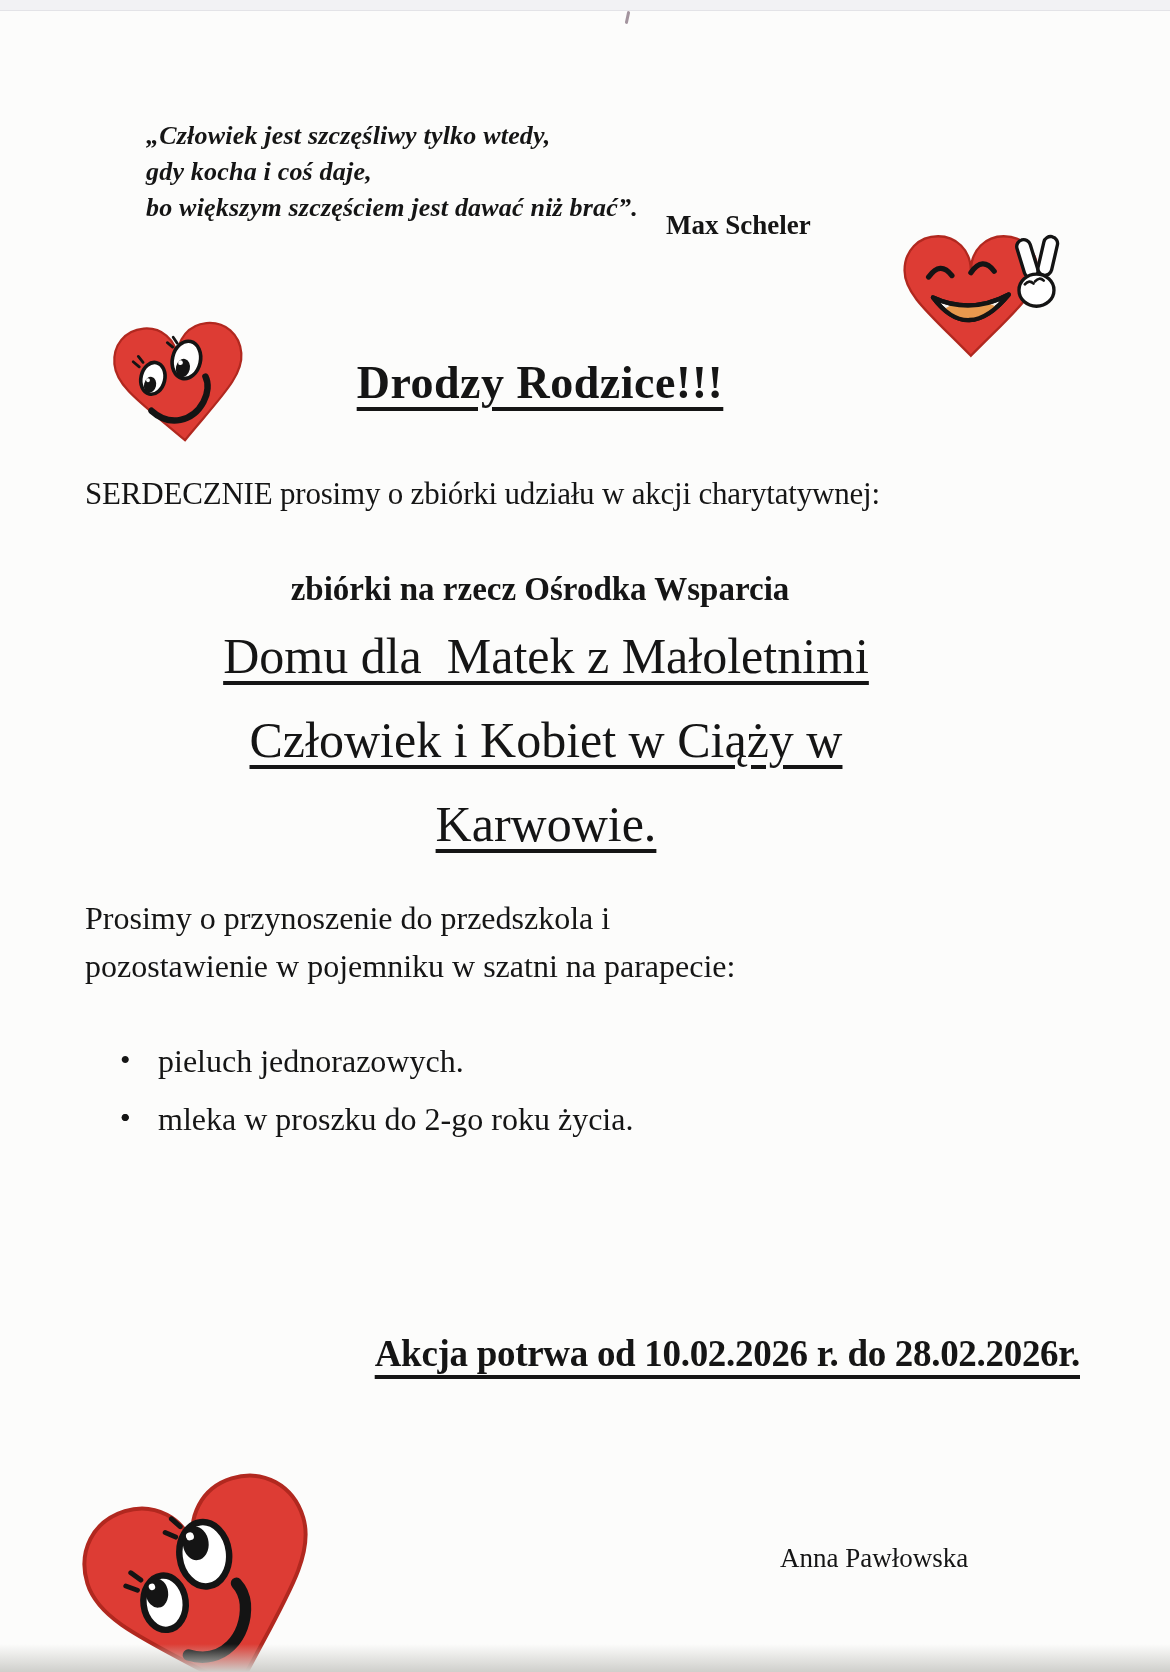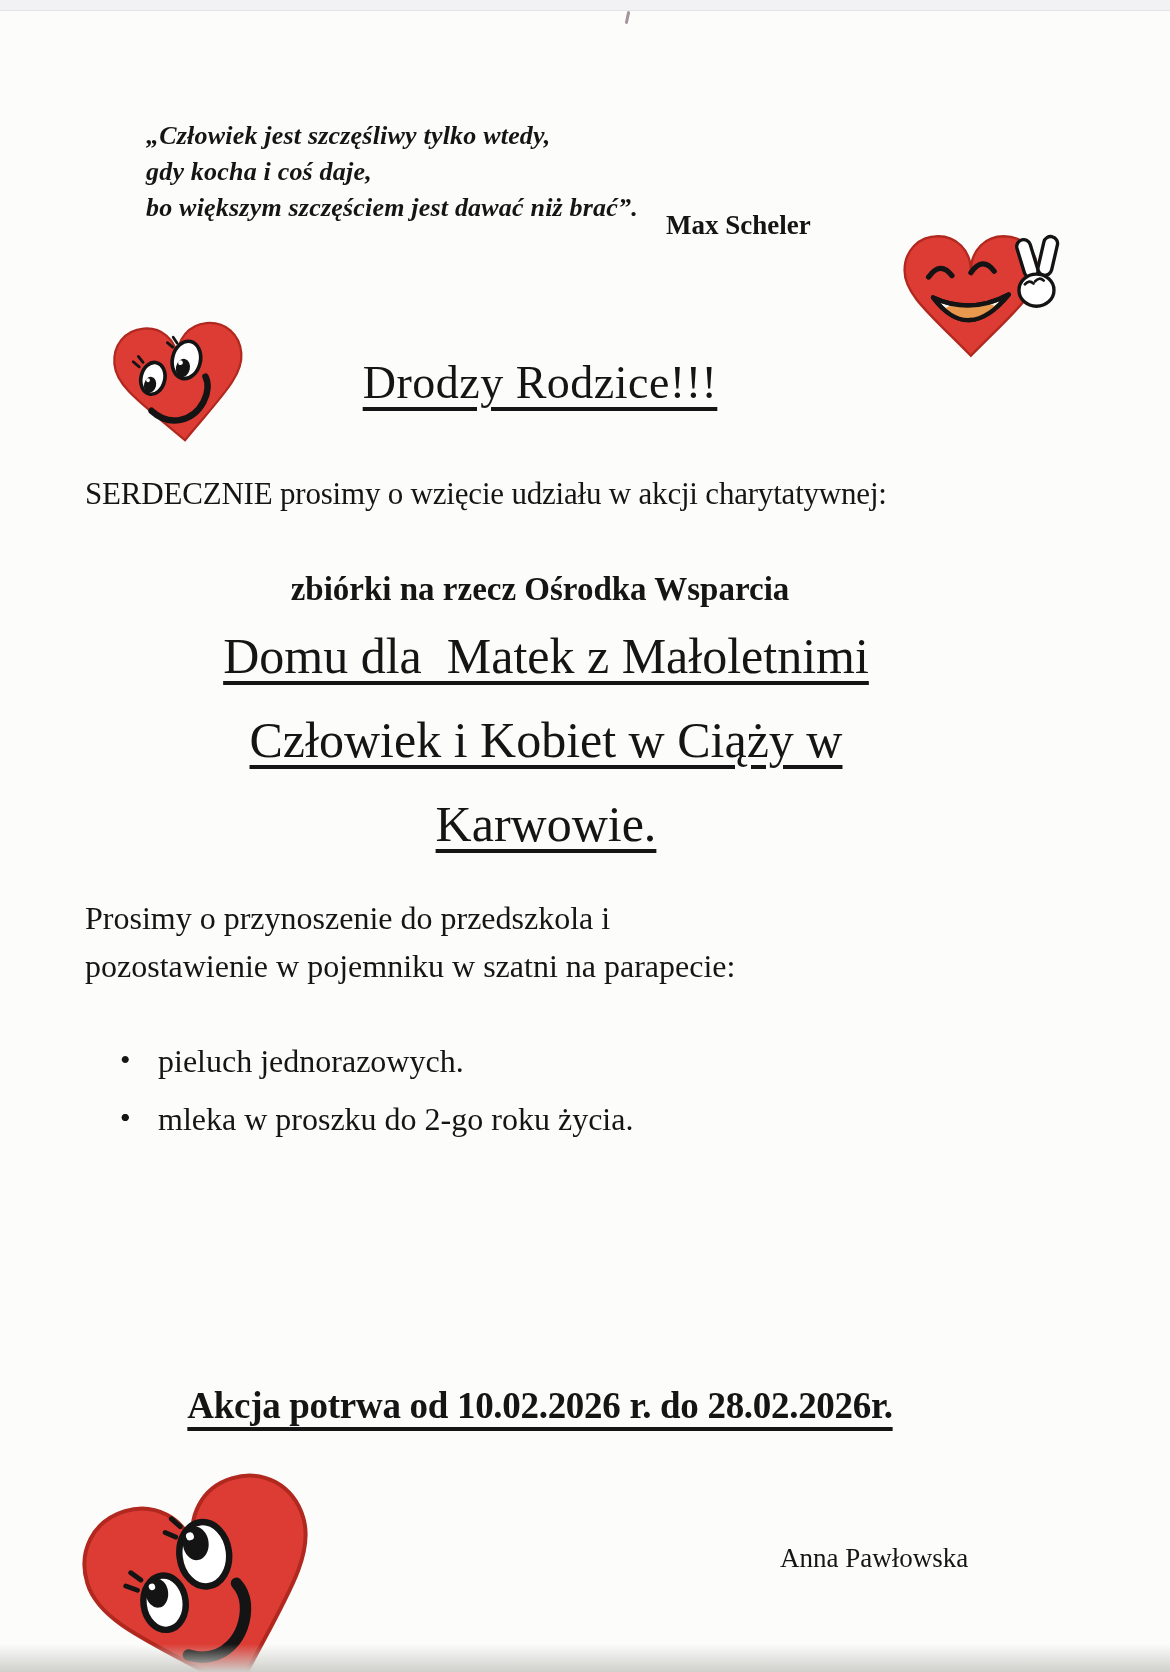--- a/index.html
+++ b/index.html
@@ -28,33 +28,33 @@
   .author{position:absolute;left:666px;top:210px;font-size:27px;font-weight:bold;}
   
   .heart{position:absolute;}
   .heart-top-left{left:110px;top:314px;width:140px;height:138px;transform:rotate(-5deg);}
   .heart-top-right{left:898px;top:226px;width:172px;height:140px;}
   .heart-bottom-left{left:84px;top:1474px;width:248px;height:236px;transform:rotate(-17deg);}
   .heart svg{width:100%;height:100%;overflow:visible;display:block;}
   
   .center-col{position:absolute;left:0;width:1080px;text-align:center;}
   .heading-wrap{top:356px;}
-  .heading{font-size:46px;font-weight:normal;text-decoration:underline;text-decoration-thickness:4px;text-underline-offset:9px;letter-spacing:.5px;}
+  .heading{font-size:46px;font-weight:bold;text-decoration:underline;text-decoration-thickness:4px;text-underline-offset:9px;letter-spacing:.5px;}
   .intro{position:absolute;left:85px;top:476px;font-size:31px;letter-spacing:-0.2px;}
   .subtitle-wrap{top:571px;}
   .subtitle{font-size:33px;font-weight:bold;}
   .title-wrap{top:620px;line-height:73px;}
   .t-line{font-size:50px;white-space:pre;text-decoration:underline;text-decoration-thickness:4px;text-underline-offset:8px;margin-left:12px;}
   .body-text{position:absolute;left:85px;top:894px;font-size:32px;line-height:48px;}
   
   .items{position:absolute;left:120px;top:1038px;list-style:none;width:890px;}
   .items li{font-size:32px;line-height:47px;margin-bottom:11px;padding-left:38px;position:relative;}
   .bullet{position:absolute;left:0;top:-2px;font-size:30px;}
   
-  .dates-wrap{top:1384px;}
+  .dates-wrap{top:1332px;text-align:right;}
   .dates{font-size:37px;font-weight:bold;text-decoration:underline;text-decoration-thickness:3.5px;text-underline-offset:9px;letter-spacing:-0.3px;}
   .signature{position:absolute;left:780px;top:1522px;font-size:27px;margin-top:21px;}
 </style>
 </head>
 <body>
 
 <div class="page">
 
   <div class="scan-top"></div>
   <div class="scan-mark"></div>
@@ -96,21 +96,21 @@
       <ellipse cx="28.6" cy="45.4" rx="4.3" ry="5.7" transform="rotate(18 28.6 45.4)" fill="#141414"></ellipse>
       <circle cx="27.4" cy="42" r="1.4" fill="#ffffff"></circle>
       <path d="M28,64 C40,77 57,74 65.5,61 C69.5,55 70.5,48 68.5,43" fill="none" stroke="#141414" stroke-width="4.6" stroke-linecap="round"></path>
     </svg>
   </div>
 
   <div class="center-col heading-wrap">
     <span class="heading">Drodzy Rodzice!!!</span>
   </div>
 
-  <div class="intro">SERDECZNIE prosimy o wzięcie udziału w akcji charytatywnej:</div>
+  <div class="intro">SERDECZNIE prosimy o zbiórki udziału w akcji charytatywnej:</div>
 
   <div class="center-col subtitle-wrap">
     <span class="subtitle">zbiórki na rzecz Ośrodka Wsparcia</span>
   </div>
   <div class="center-col title-wrap">
     <div><span class="t-line">Domu dla  Matek z Małoletnimi</span></div>
     <div><span class="t-line">Człowiek i Kobiet w Ciąży w</span></div>
     <div><span class="t-line">Karwowie.</span></div>
   </div>
 

